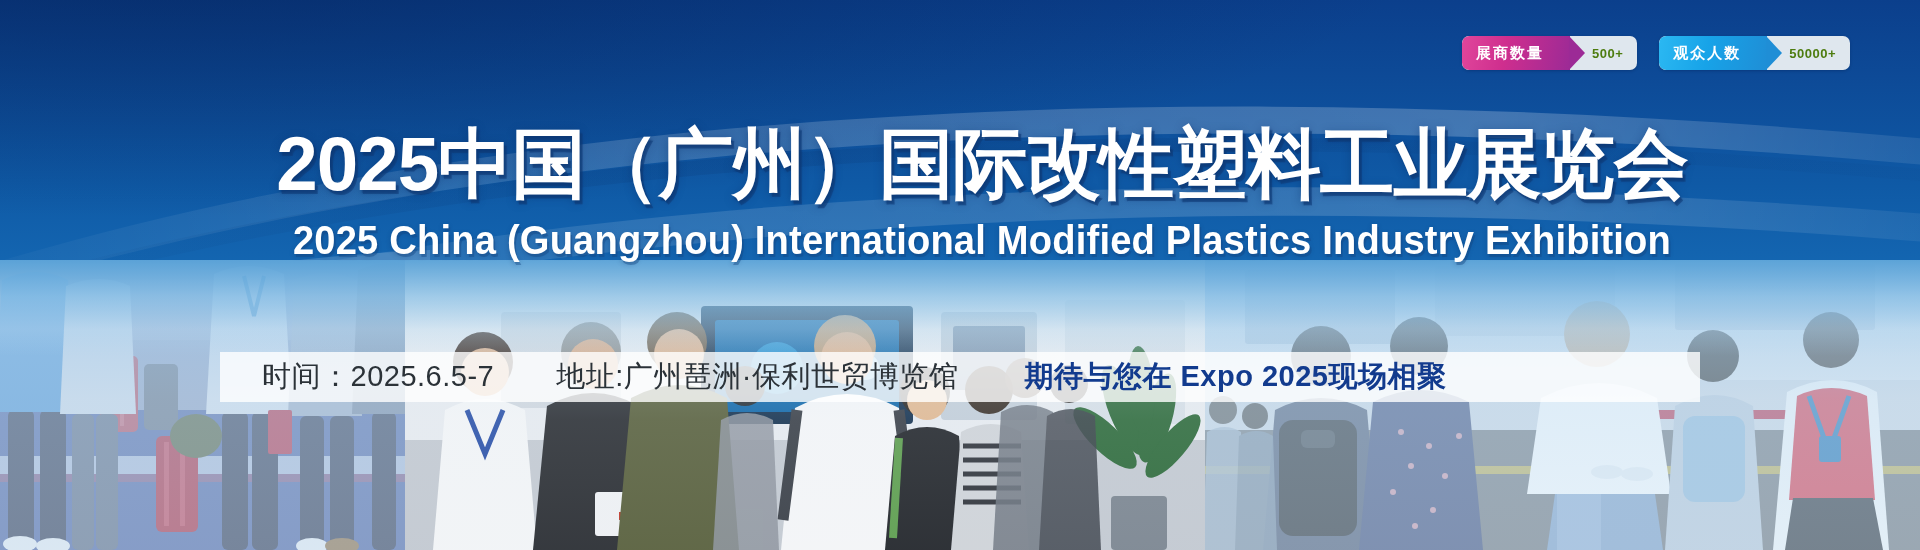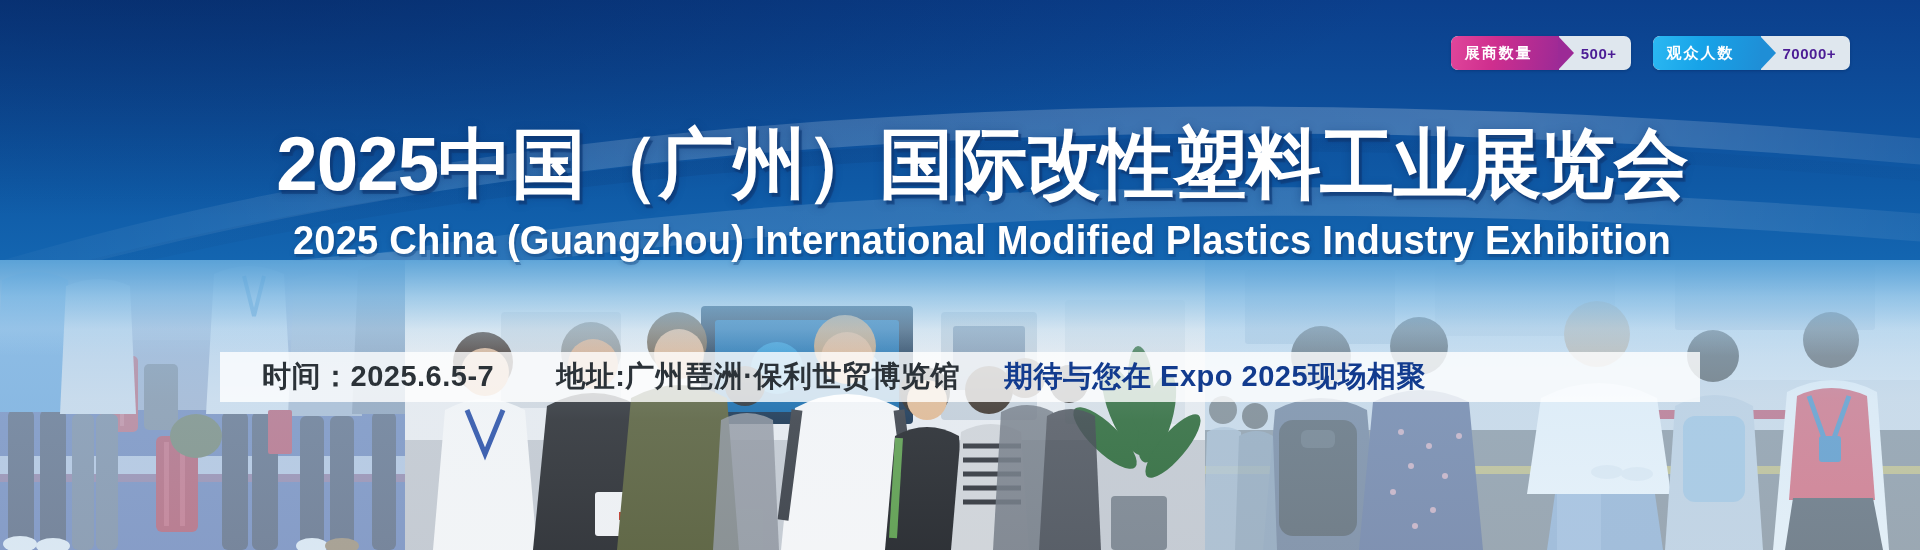--- a/index.html
+++ b/index.html
@@ -156,22 +156,22 @@
   .badge-area .badge-label {
     background: linear-gradient(100deg, #3fc4a0 0%, #36b493 45%, #2f9f84 100%);
     color: #2f9f84;
   }
   .badge-area .badge-label span { color: #ffffff; }
 
   .badge-value {
     display: flex;
     align-items: center;
     padding: 0 14px 0 22px;
-    color: #4c1d95;
-    font-size: 15px;
+    color: #4d7c0f;
+    font-size: 13px;
     font-weight: bold;
     letter-spacing: 0.5px;
     white-space: nowrap;
   }
 
   
   .headline {
     position: absolute;
     left: 0;
     right: 0;
@@ -216,29 +216,29 @@
     right: 220px;
     top: 352px;
     height: 50px;
     background: rgba(255,255,255,0.80);
     display: flex;
     align-items: center;
     z-index: 7;
   }
   .info-item {
     font-size: 29px;
-    font-weight: bold;
+    font-weight: normal;
     color: #2b3238;
     white-space: nowrap;
     letter-spacing: 0.5px;
   }
   .info-date    { margin-left: 42px; }
   .info-address { margin-left: 62px; }
   .info-cta {
-    margin-left: 44px;
+    margin-left: 66px;
     color: #123b8e;
     font-size: 29px;
     font-weight: bold;
     white-space: nowrap;
     letter-spacing: 0.5px;
   }
 </style>
 </head>
 <body>
 
@@ -490,21 +490,21 @@
       <div class="badge-label">
         <span>展商数量</span>
       </div>
       <div class="badge-value">500+</div>
     </div>
 
     <div class="badge badge-visitors">
       <div class="badge-label">
         <span>观众人数</span>
       </div>
-      <div class="badge-value">70000+</div>
+      <div class="badge-value">50000+</div>
     </div>
 
 
   </div>
 
   <div class="headline">
     <h1 class="title-cn">2025中国（广州）国际改性塑料工业展览会</h1>
     <div class="title-en">2025 China (Guangzhou) International Modified Plastics Industry Exhibition</div>
   </div>
 

